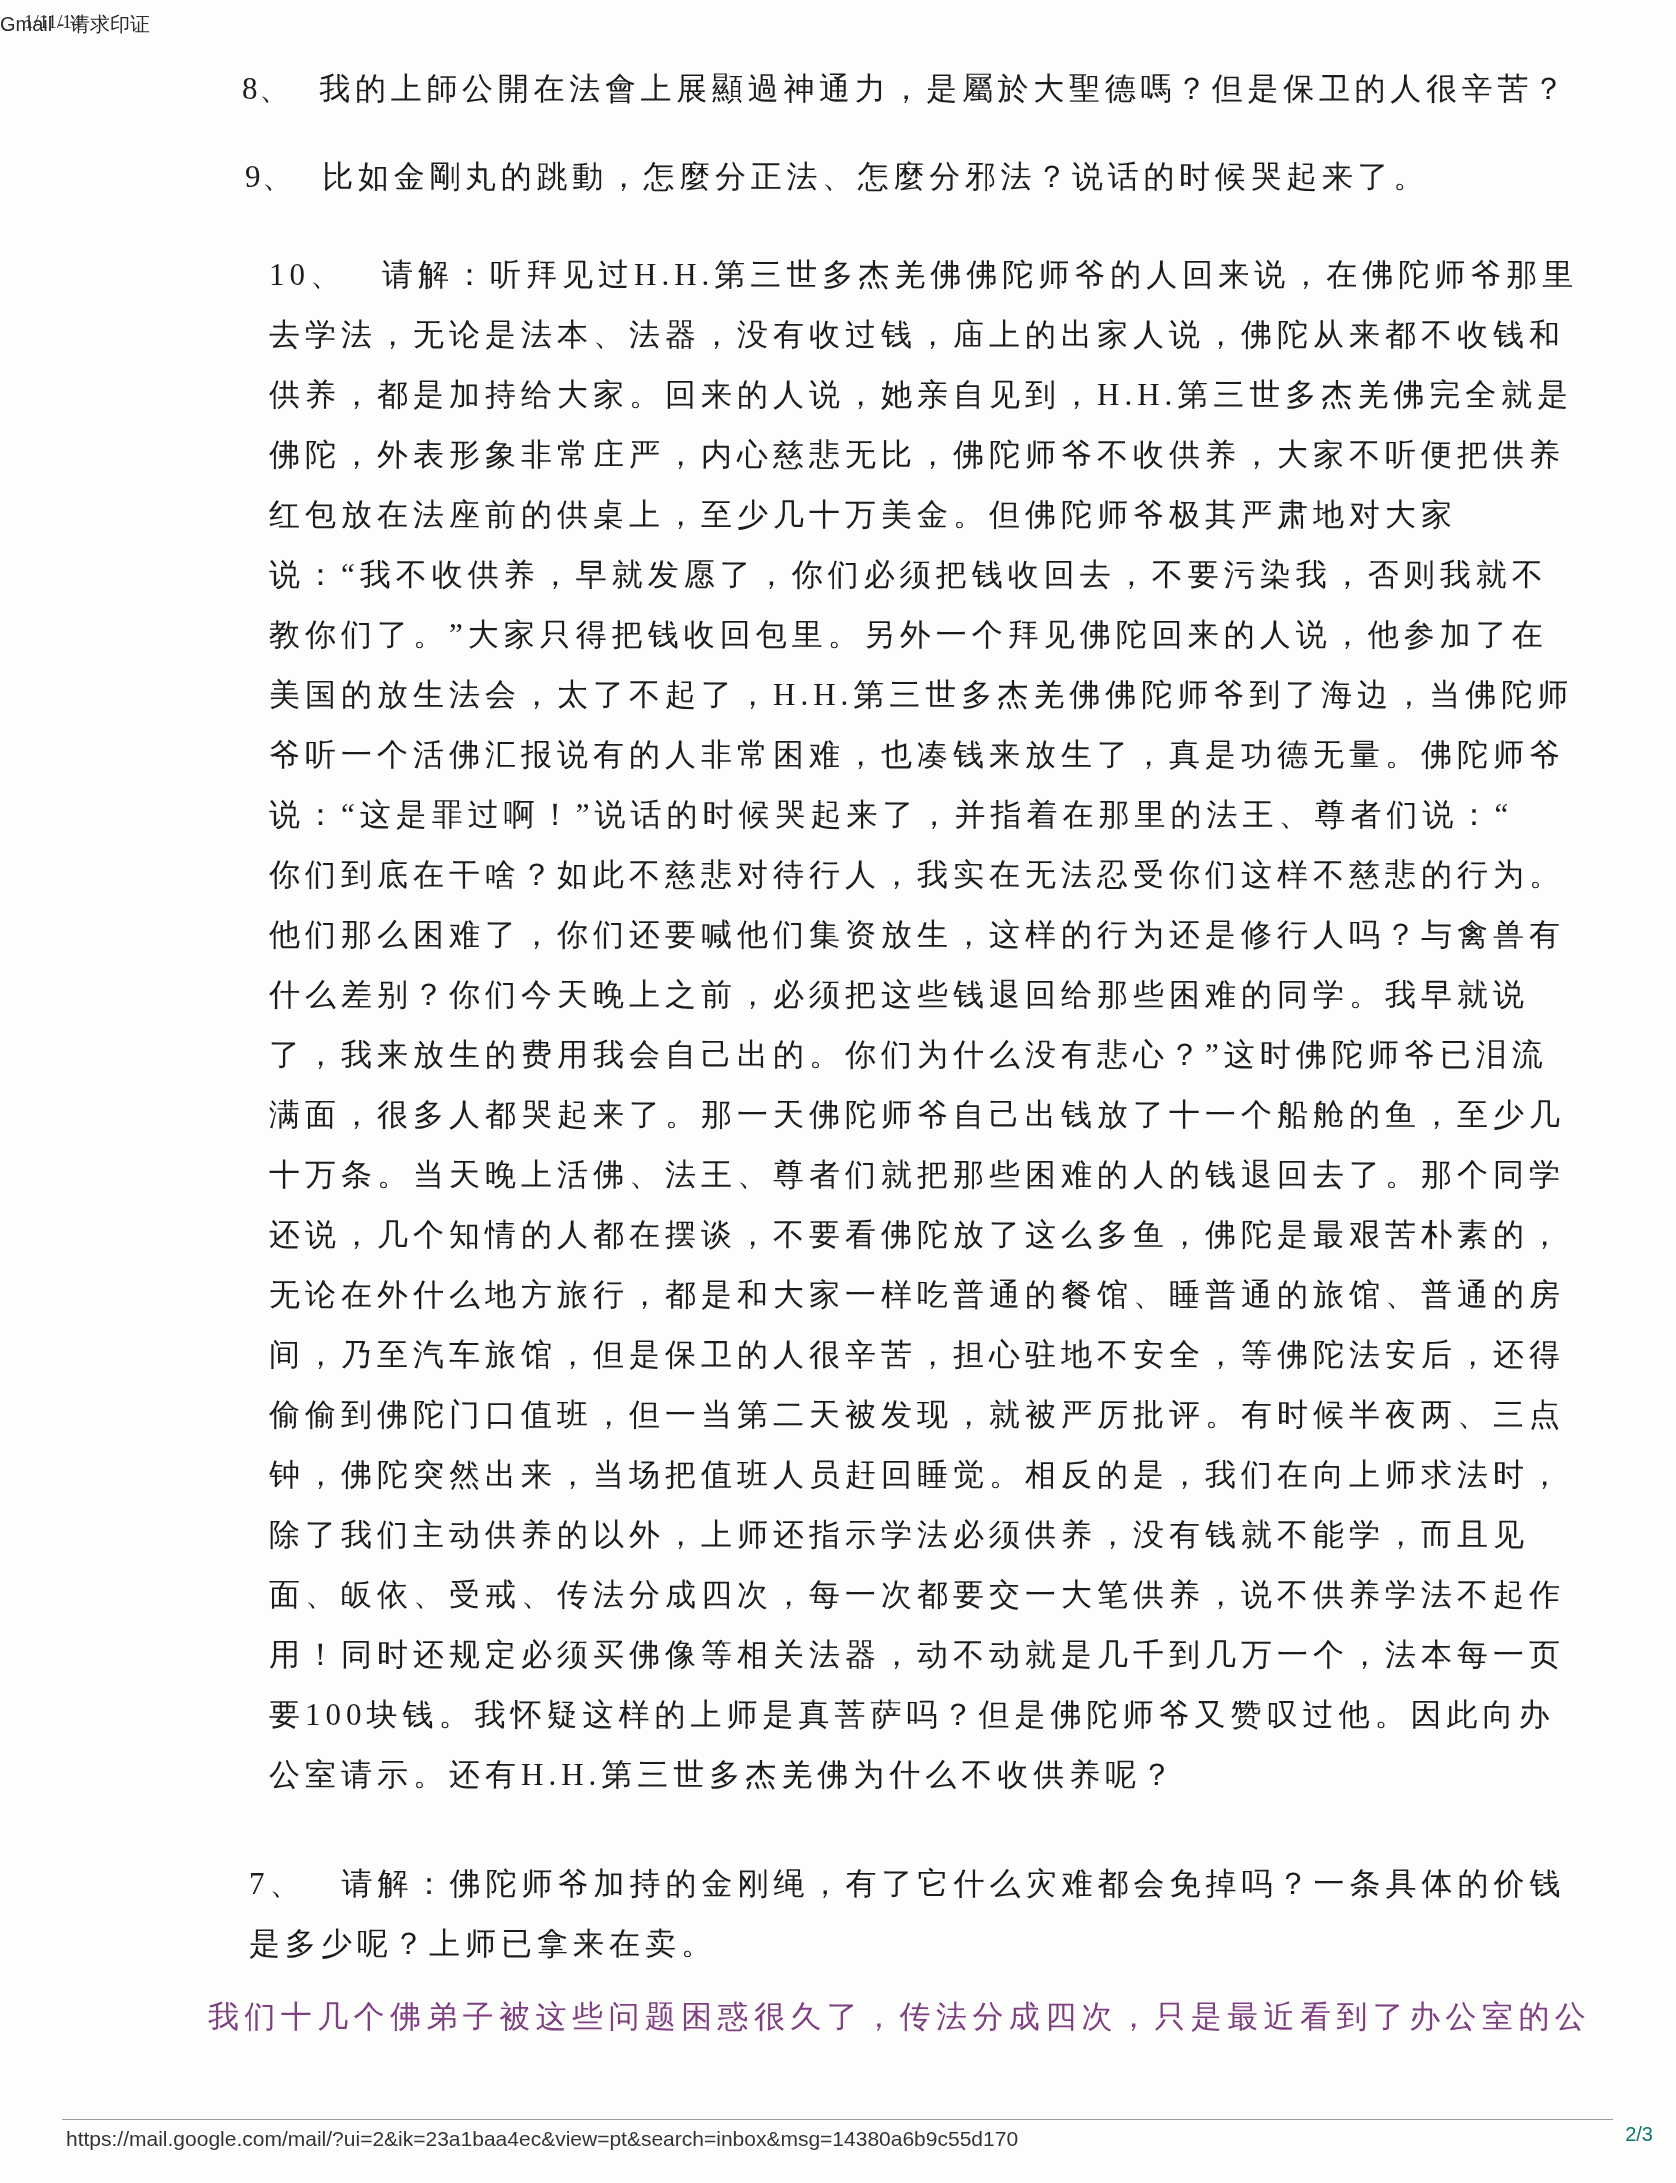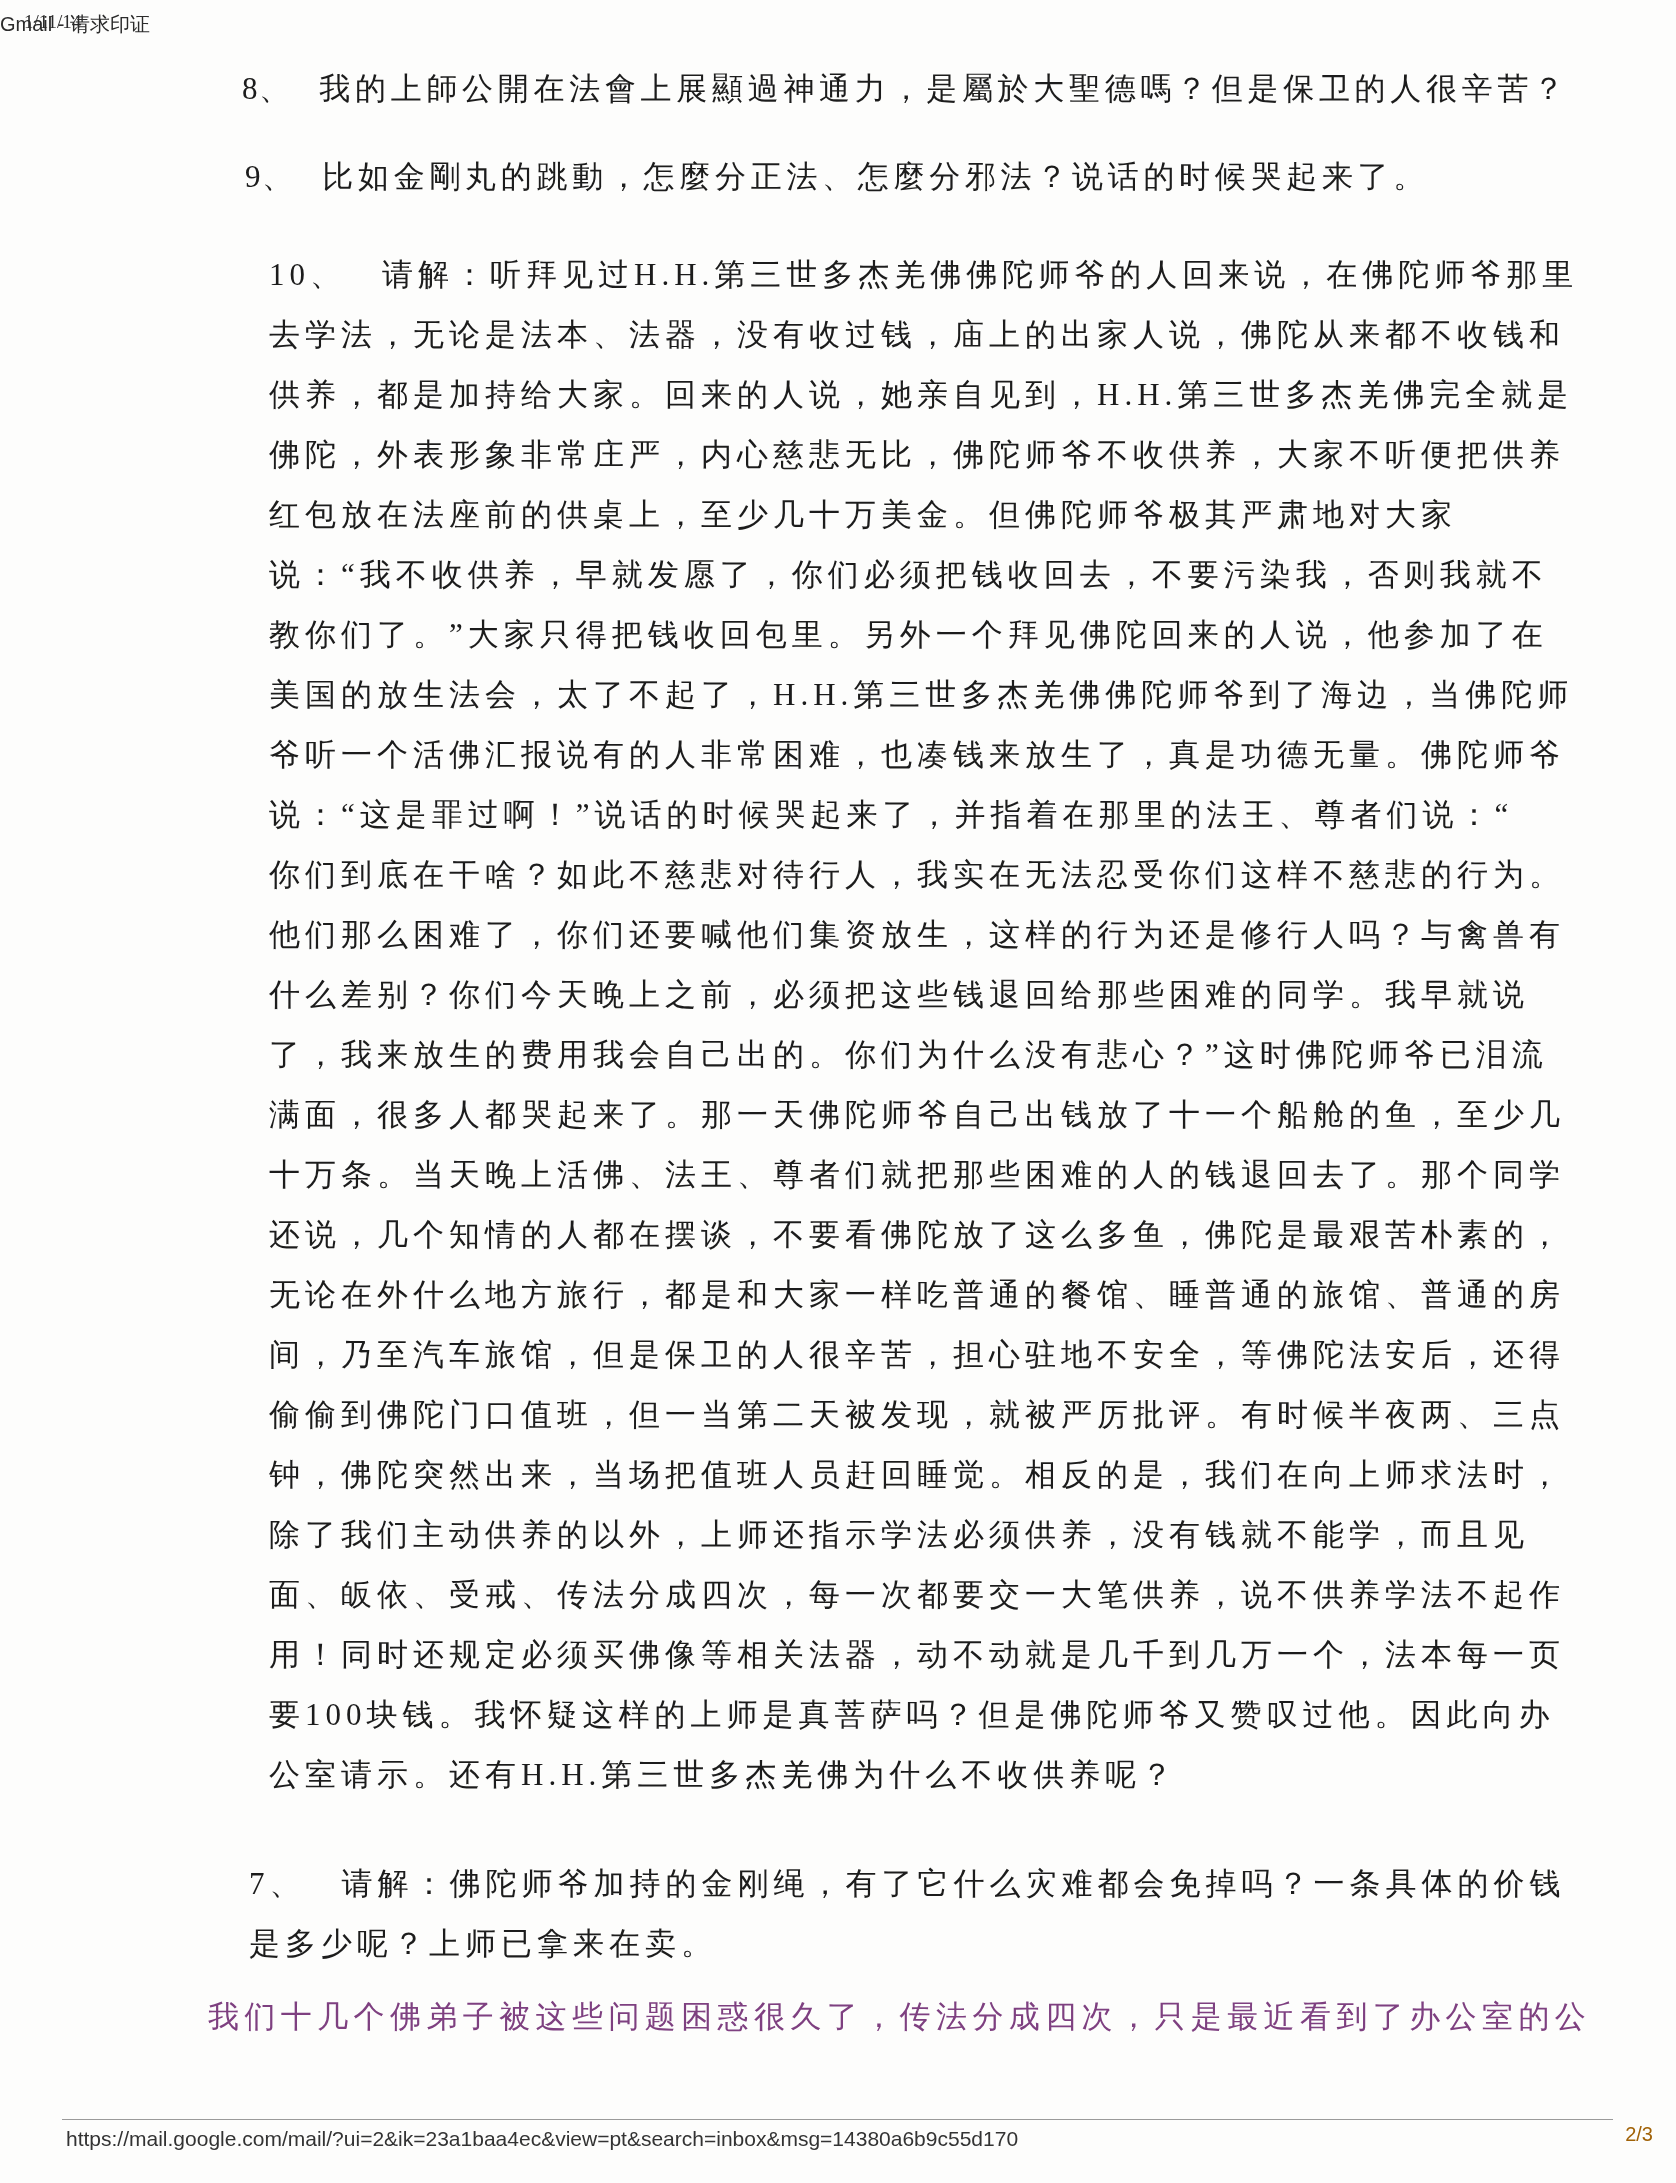--- a/index.html
+++ b/index.html
@@ -81,21 +81,21 @@
     font-family: "Liberation Sans", "DejaVu Sans", sans-serif;
     font-size: 21px;
     color: #333333;
   }
   .page-num {
     position: absolute;
     right: 23px;
     top: 2123px;
     font-family: "Liberation Sans", "DejaVu Sans", sans-serif;
     font-size: 20px;
-    color: #a16207;
+    color: #0f766e;
   }
 </style>
 </head>
 <body>
 
 <div class="sheet">
 
   <div class="hdr-date">1/11/14</div>
   <div class="hdr-title">Gmail - 请求印证</div>
 

